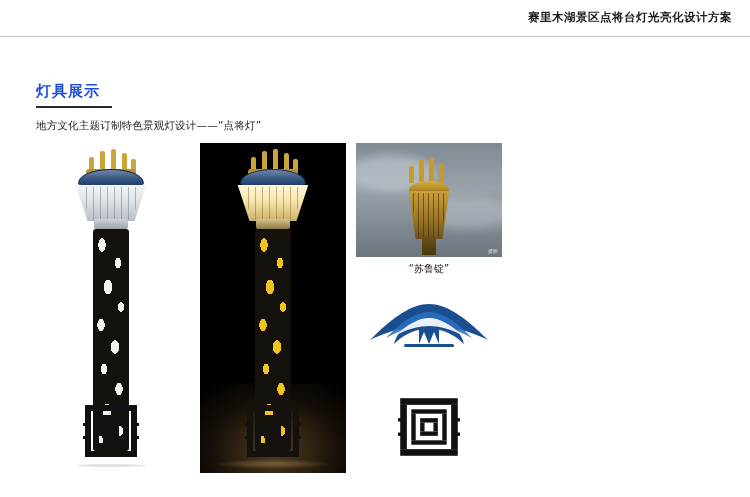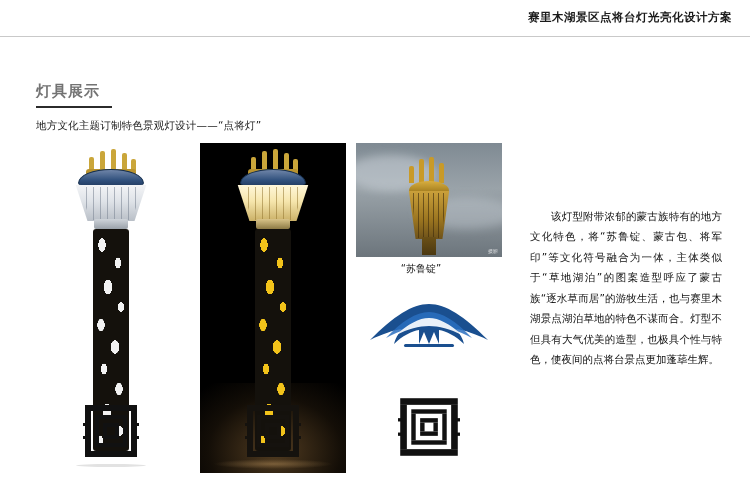--- a/index.html
+++ b/index.html
@@ -38,21 +38,21 @@
     width: 750px; height: 1px;
     background: #c9c9c9;
   }
 
   
   .section-title {
     position: absolute;
     left: 36px; top: 82px;
     font-size: 15px;
     font-weight: bold;
-    color: #737373;
+    color: #1d4ed8;
     letter-spacing: 1px;
   }
   .section-rule {
     position: absolute;
     left: 36px; top: 106px;
     width: 76px; height: 2px;
     background: #2b2b2b;
   }
   .subtitle {
     position: absolute;
@@ -224,21 +224,21 @@
     font-size: 5px; color: rgba(255,255,255,0.75);
   }
 
   .cap-label {
     position: absolute;
     width: 146px;
     text-align: center;
     font-size: 10px;
     color: #111111;
   }
-  .cap-suluding { left: 348px; top: 262px; }
+  .cap-suluding { left: 356px; top: 262px; }
   .cap-menggubao { left: 356px; top: 362px; }
   .cap-jiangjunyin { left: 356px; top: 470px; }
 
   
   .yurt-wrap {
     position: absolute;
     left: 356px; top: 300px;
     width: 146px; height: 58px;
   }
   .yurt-svg { display: block; margin: 0 auto; }
@@ -408,15 +408,14 @@
         <rect x="20" y="24" width="4" height="8"></rect>
         <rect x="32" y="24" width="4" height="8"></rect>
         <rect x="0" y="20" width="4" height="3"></rect>
         <rect x="52" y="20" width="4" height="3"></rect>
         <rect x="0" y="33" width="4" height="3"></rect>
         <rect x="52" y="33" width="4" height="3"></rect>
       </g>
     </svg>
   </div>
 
-  <div class="body-copy">该灯型附带浓郁的蒙古族特有的地方文化特色，将“苏鲁锭、蒙古包、将军印”等文化符号融合为一体，主体类似于“草地湖泊”的图案造型呼应了蒙古族“逐水草而居”的游牧生活，也与赛里木湖景点湖泊草地的特色不谋而合。灯型不但具有大气优美的造型，也极具个性与特色，使夜间的点将台景点更加蓬荜生辉。</div>
 
 </div>
 
 </body></html>

